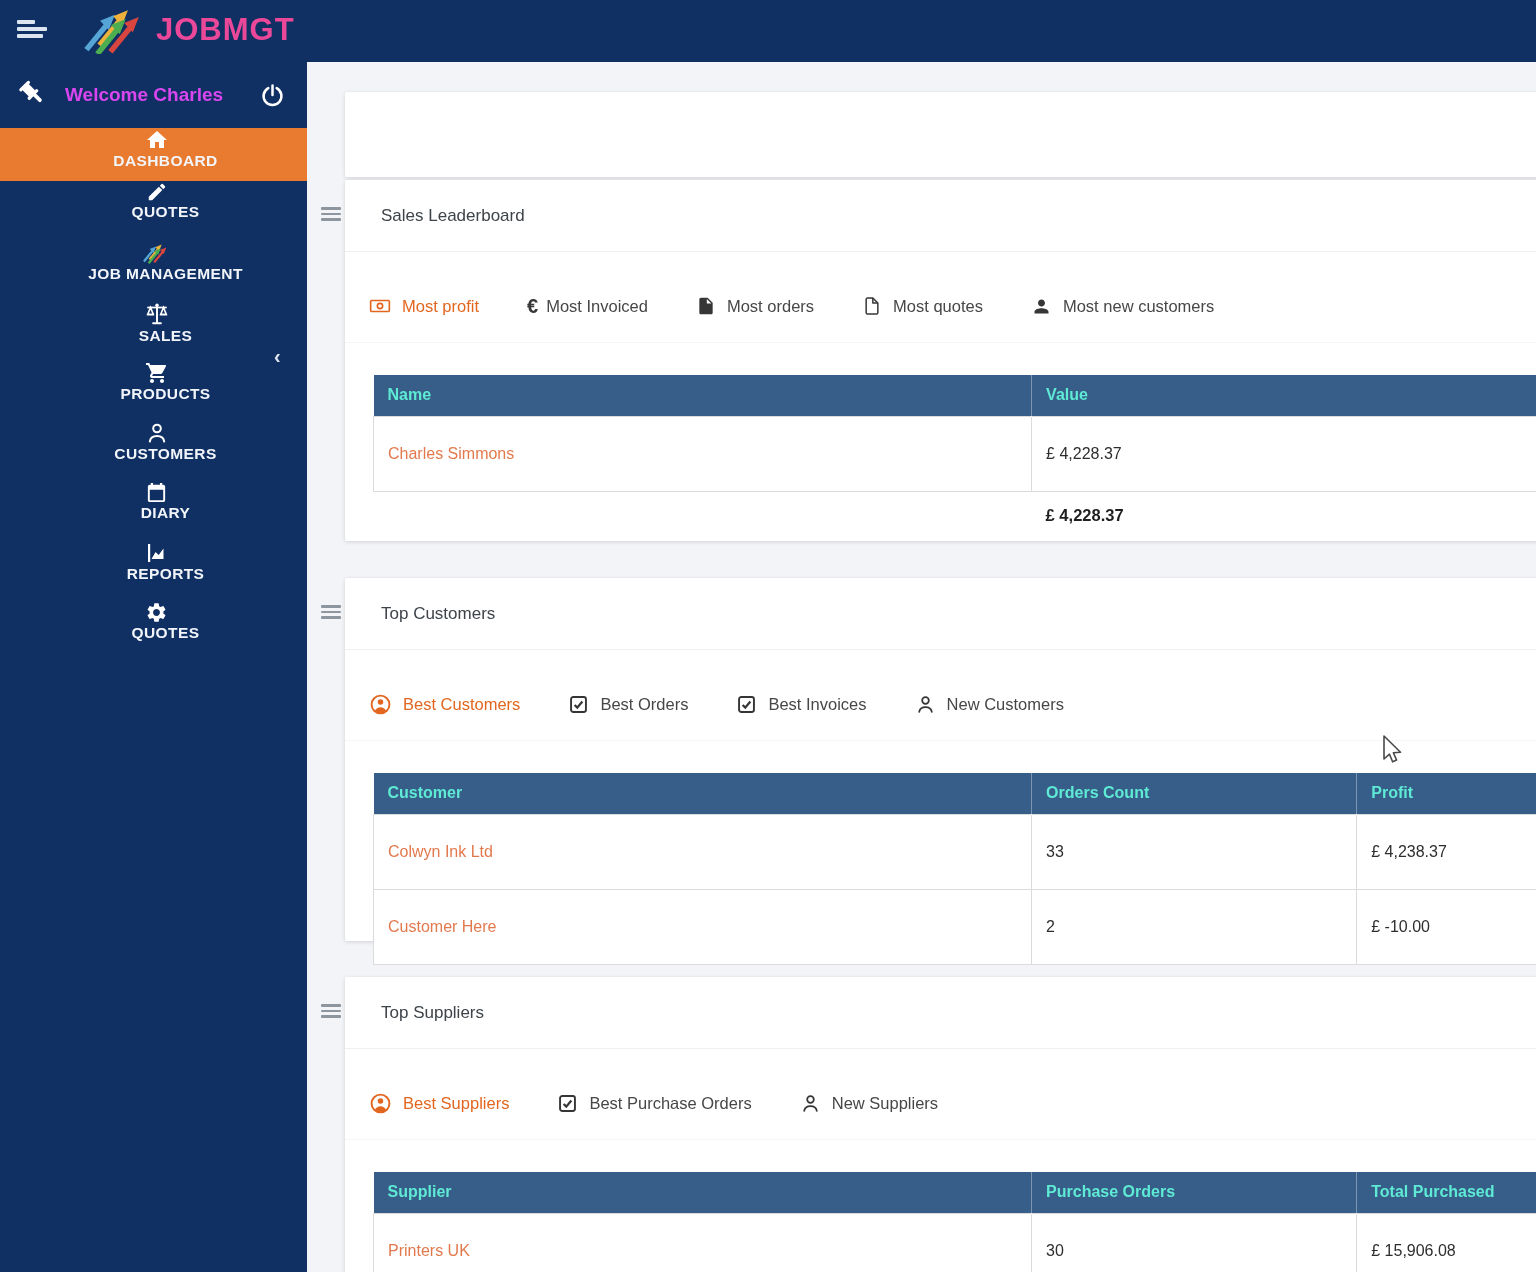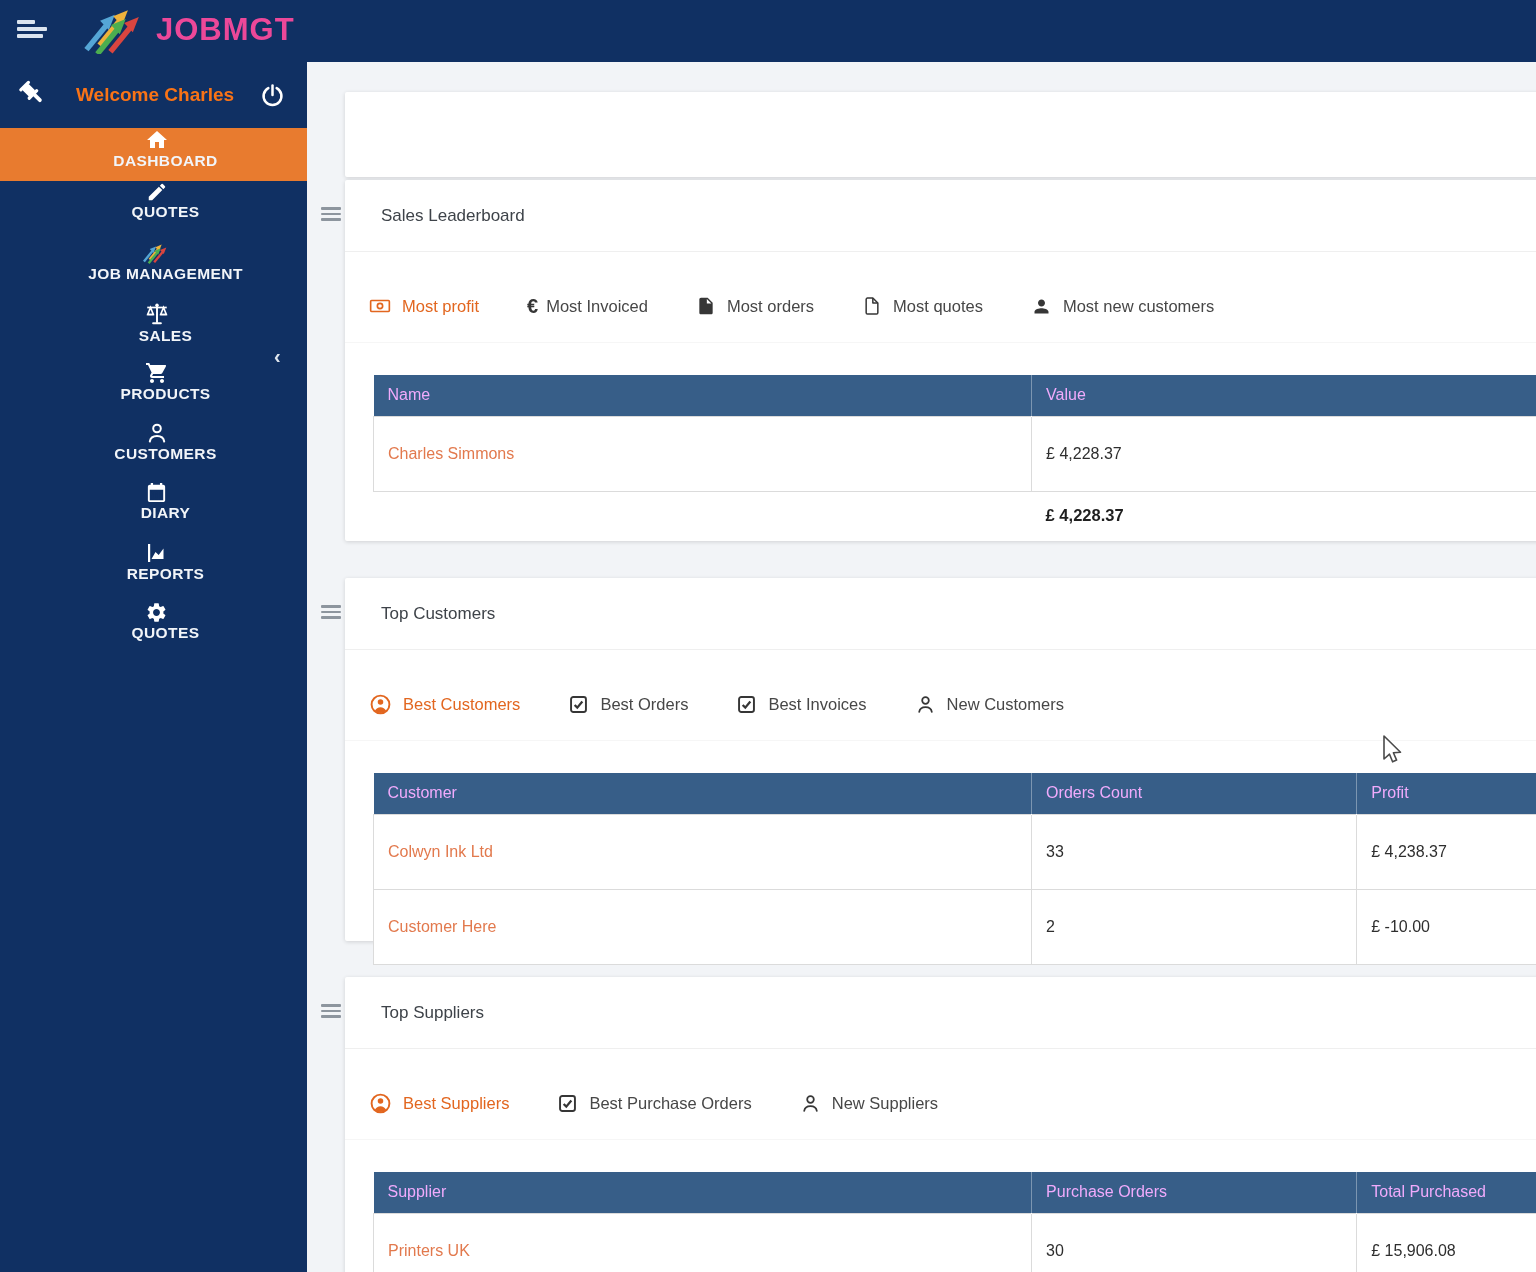--- a/index.html
+++ b/index.html
@@ -20,21 +20,21 @@
   .hamburger i:nth-child(2){ width:30px; }
   .hamburger i:nth-child(3){ width:26px; }
   .logo { position:absolute; left:84px; top:6px; display:flex; align-items:center; }
   .logo-text { color:#ec4899; font-size:31px; font-weight:bold; letter-spacing:1px; margin-left:6px; }
   
   .sidebar {
     position:absolute; left:0; top:62px; width:307px; height:1210px;
     background:#103063; z-index:5; color:#fff;
   }
   .welcome-row { height:66px; display:flex; align-items:center; padding:0 22px 0 16px; }
-  .welcome-label { font-size:19px; font-weight:bold; margin-left:30px; color:#f97316; }
+  .welcome-label { font-size:19px; font-weight:bold; margin-left:19px; color:#d946ef; }
   .power-btn { margin-left:auto; display:flex; cursor:pointer; }
   .nav-item {
     height:60px; display:flex; align-items:center; padding-left:24px;
     font-size:15.5px; font-weight:bold; letter-spacing:.4px; color:#f2f5f9; cursor:pointer;flex-direction:column;
   }
   .nav-item.active { background:#e87b2f; height:53px; }
   .nav-icon { width:28px; display:flex; justify-content:center; margin-right:18px; flex:none; }
   .chevron { margin-left:auto; margin-right:26px; font-size:20px; font-weight:bold; color:#dfe6ee; }
   
   .main { position:absolute; left:307px; top:62px; width:1229px; height:1210px; background:#f2f4f7; }
@@ -53,21 +53,21 @@
   .tabs { display:flex; align-items:center; padding-left:24px; margin-top:40px; height:28px; }
   .tab { display:flex; align-items:center; margin-right:48px; font-size:16.5px; color:#474747; cursor:pointer; white-space:nowrap; }
   .tab .t-icon { display:flex; margin-right:11px; color:#363636; }
   .tab.active { color:#e2661f; }
   .tab.active .t-icon { color:#e2661f; }
   .euro-glyph { font-size:20px; font-weight:bold; margin-right:8px; color:#363636; }
   .tabs-divider { margin-top:22px; border-bottom:1px solid #f6f6f6; }
   .table-wrap { margin:32px 28px 0 28px; }
   table { width:100%; border-collapse:collapse; font-size:16px; table-layout:fixed; }
   th {
-    background:#375e88; color:#f0abfc; font-weight:normal; text-align:left;
+    background:#375e88; color:#5eead4; font-weight:bold; text-align:left;
     padding:10px 14px; height:41px; border-right:1px solid rgba(255,255,255,.35);
   }
   th:last-child { border-right:none; }
   td { border:1px solid #dbdbdb; padding:28px 14px; color:#2e2e2e; background:#fff; }
   td.link { color:#e2794d; cursor:pointer; }
   .col-50 { width:50.2%; } .col-25a { width:24.8%; } .col-25b { width:25%; }
   .table-total { margin-top:14px; padding-left:calc(50.2% + 14px); font-size:16.5px; font-weight:bold; color:#1f1f1f; }
   .cursor { position:absolute; left:1071px; top:672px; z-index:9; pointer-events:none; }
   svg { display:block; }
 </style>

